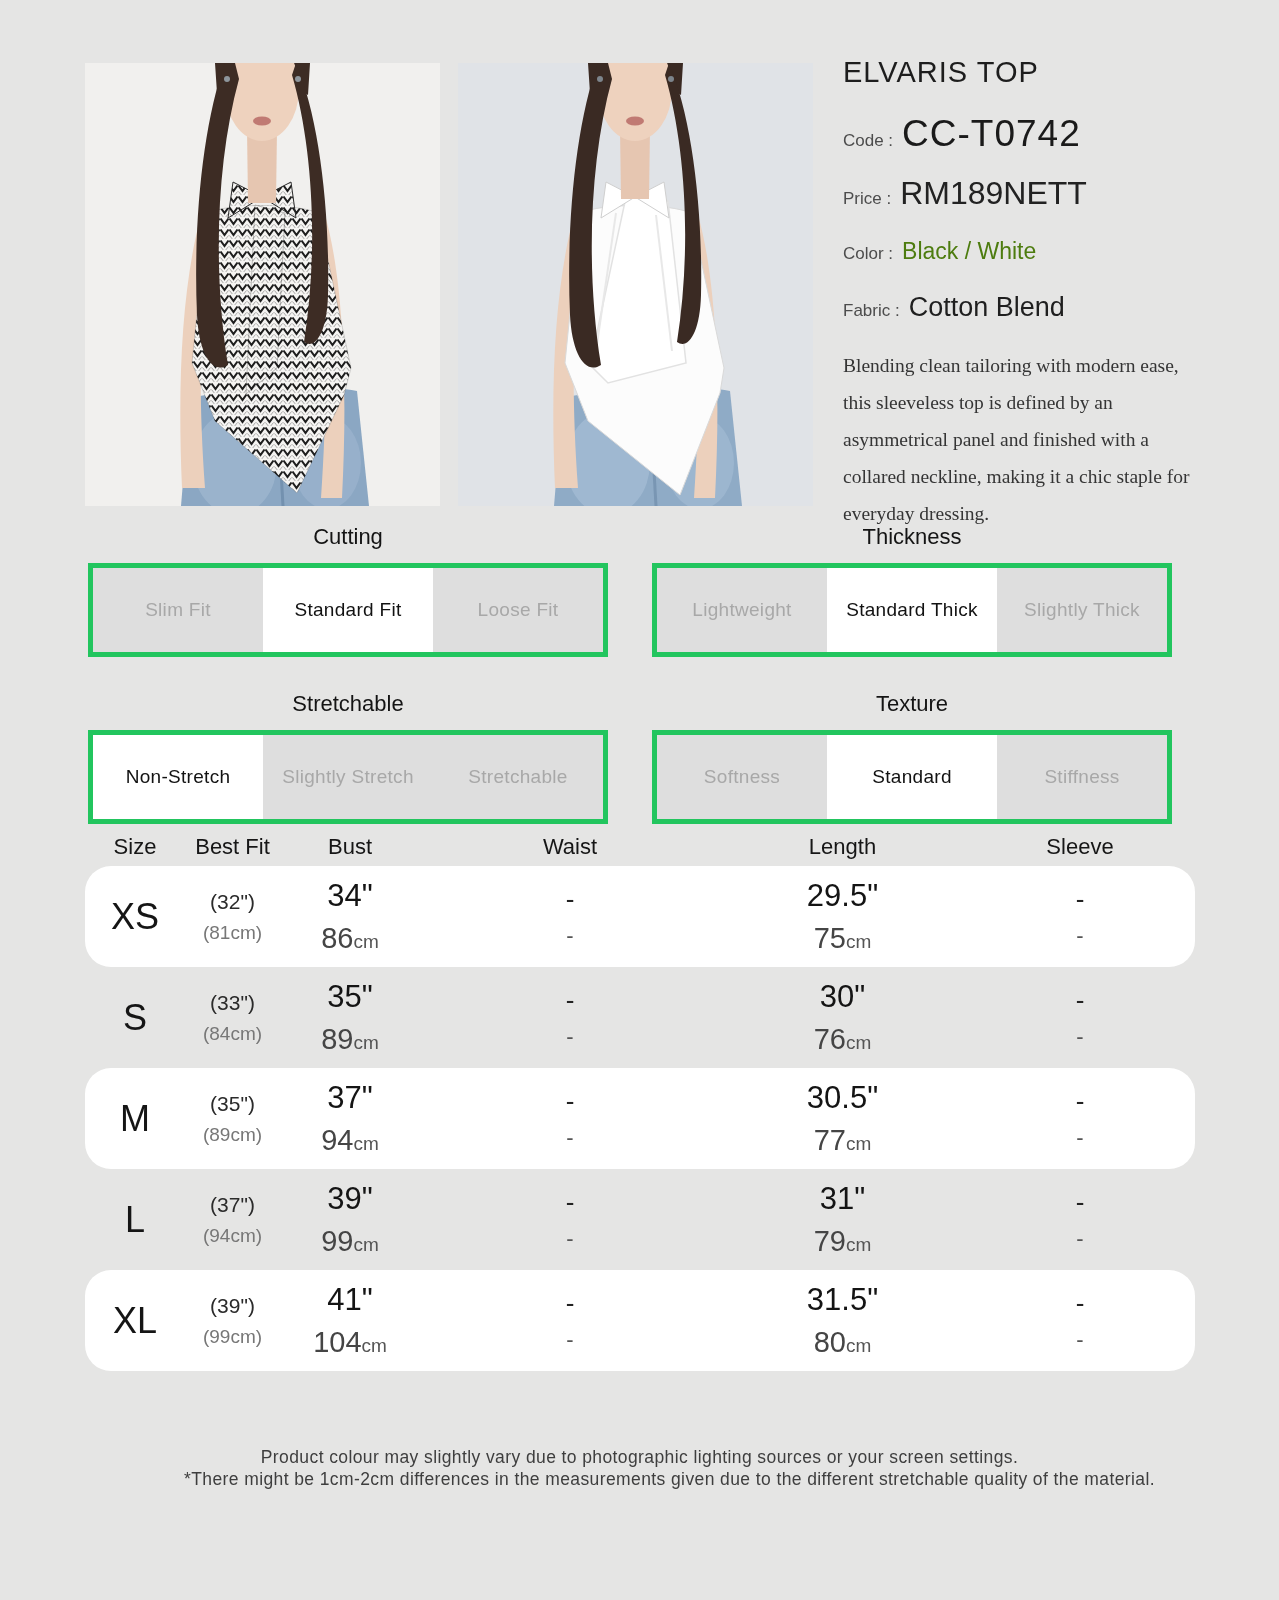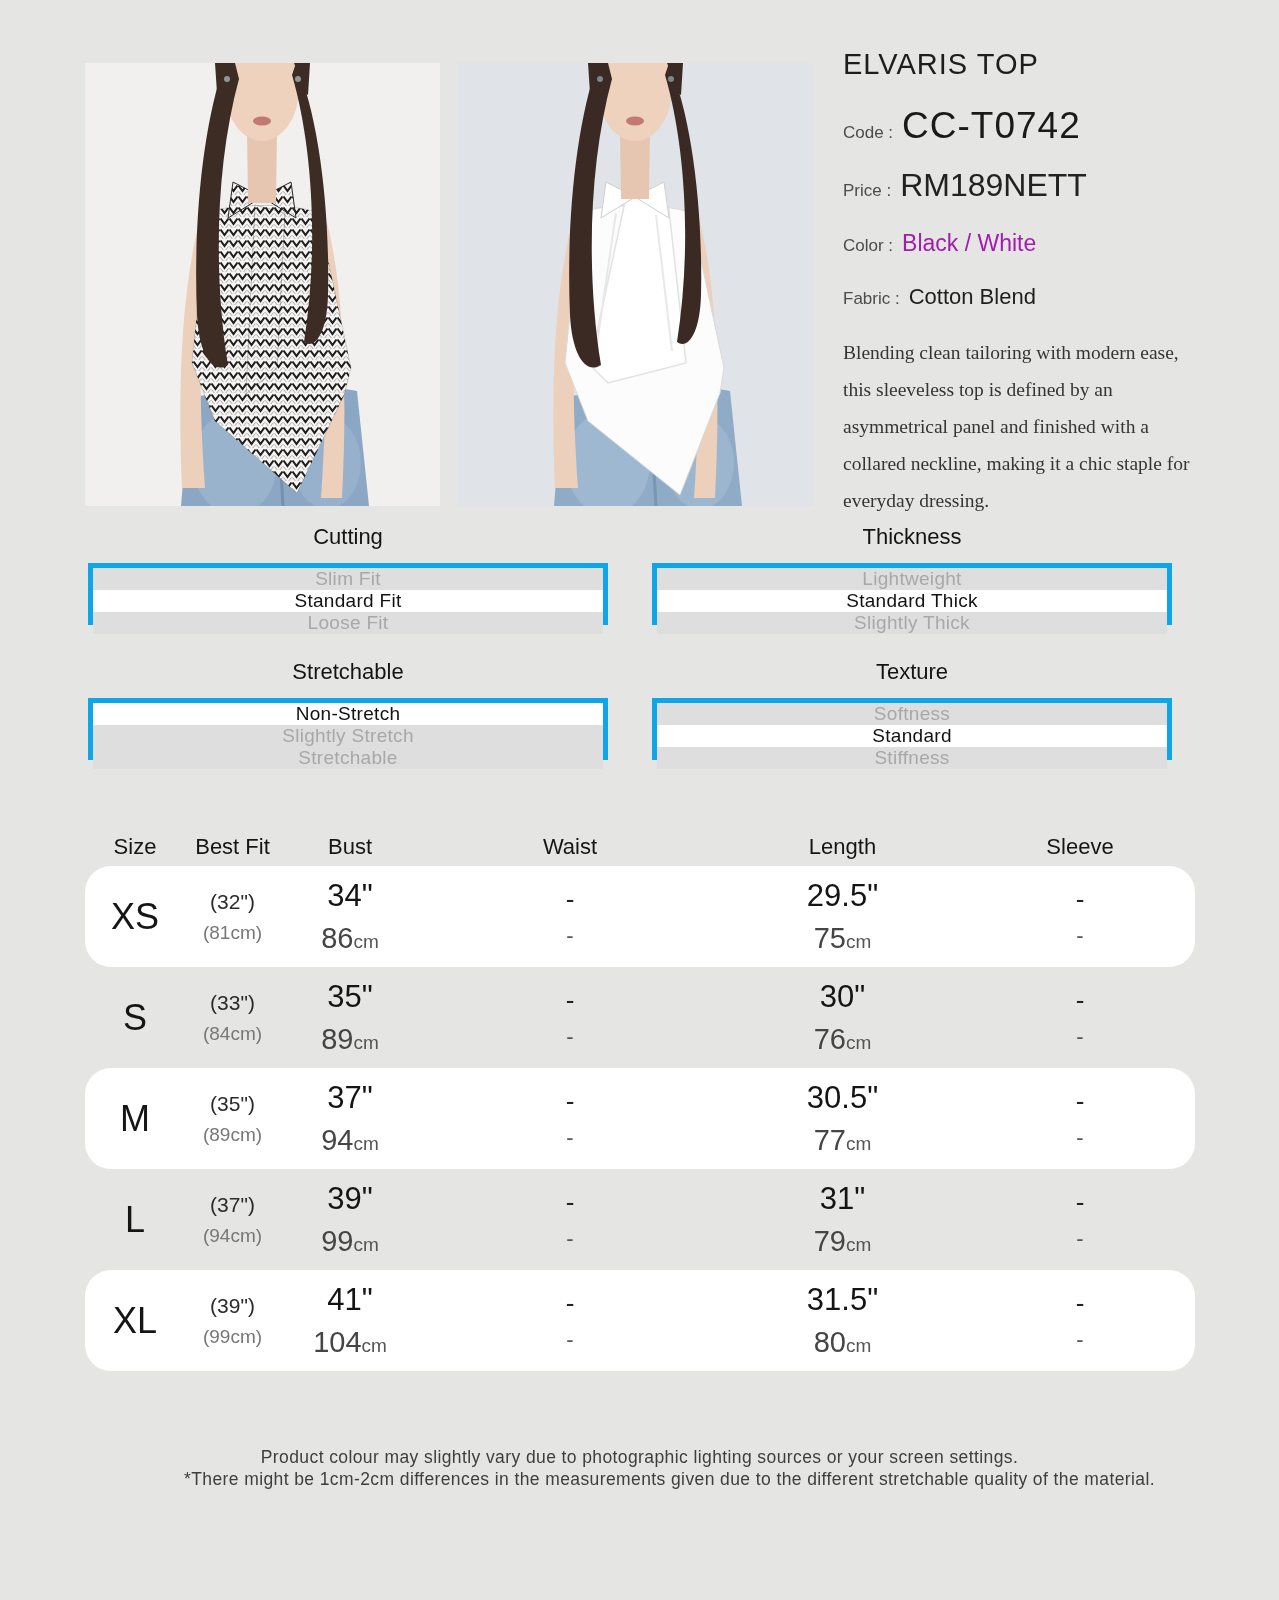--- a/index.html
+++ b/index.html
@@ -4,40 +4,40 @@
 <style>
   html,body{margin:0;padding:0;}
   body{width:1279px;height:1600px;background:#e6e6e6;font-family:"Liberation Sans",sans-serif;color:#1c1c1c;}
   .page{position:relative;width:1279px;height:1600px;background:#e5e5e4;overflow:hidden;}
 
   
   .photos{position:absolute;left:85px;top:63px;display:flex;gap:18px;}
   .photo{width:355px;height:443px;display:block;}
 
   
-  .info{position:absolute;left:843px;top:44px;width:360px;}
+  .info{position:absolute;left:843px;top:52px;width:360px;}
   .title{font-size:29px;letter-spacing:1px;color:#1d1d1d;margin:4px 0 24px 0;}
   .spec{display:flex;align-items:baseline;}
   .spec .lbl{font-size:17px;color:#4c4c4c;margin-right:9px;white-space:nowrap;}
   .spec-code{margin-top:14px;}
   .spec-code .val{font-size:37px;color:#1a1a1a;letter-spacing:1px;}
   .spec-price{margin-top:20px;}
   .spec-price .val{font-size:32px;color:#222;}
   .spec-color{margin-top:26px;}
-  .spec-color .val{font-size:23px;color:#a21caf;}
+  .spec-color .val{font-size:23px;color:#4d7c0f;}
   .spec-fabric{margin-top:27px;}
-  .spec-fabric .val{font-size:22px;color:#1f1f1f;}
+  .spec-fabric .val{font-size:27px;color:#1f1f1f;}
   .desc{margin-top:24px;font-size:19.5px;line-height:37px;color:#353535;font-family:Liberation Serif, serif;}
 
   
   .attrs{position:absolute;left:88px;top:524px;width:1084px;display:grid;
          grid-template-columns:520px 520px;column-gap:44px;row-gap:34px;}
   .attr-group{width:520px;}
   .attr-title{text-align:center;font-size:22px;color:#141414;height:27px;margin-bottom:12px;}
-  .attr-control{display:flex;height:62px;box-sizing:border-box;border:5px solid #0ea5e9;flex-direction:column;}
+  .attr-control{display:flex;height:94px;box-sizing:border-box;border:5px solid #22c55e;}
   .seg{flex:1;display:flex;align-items:center;justify-content:center;
        background:#dedede;color:#a8a8a8;font-size:19px;letter-spacing:.3px;}
   .seg.active{background:#ffffff;color:#121212;}
 
   
   .size-table{position:absolute;left:85px;top:800px;width:1110px;}
   .thead,.trow{display:grid;grid-template-columns:100px 95px 140px 300px 245px 230px;}
   .thead{height:60px;align-items:end;padding-bottom:6px;}
   .th{text-align:center;font-size:22px;color:#161616;}
   .th:first-child{text-align:center;}

